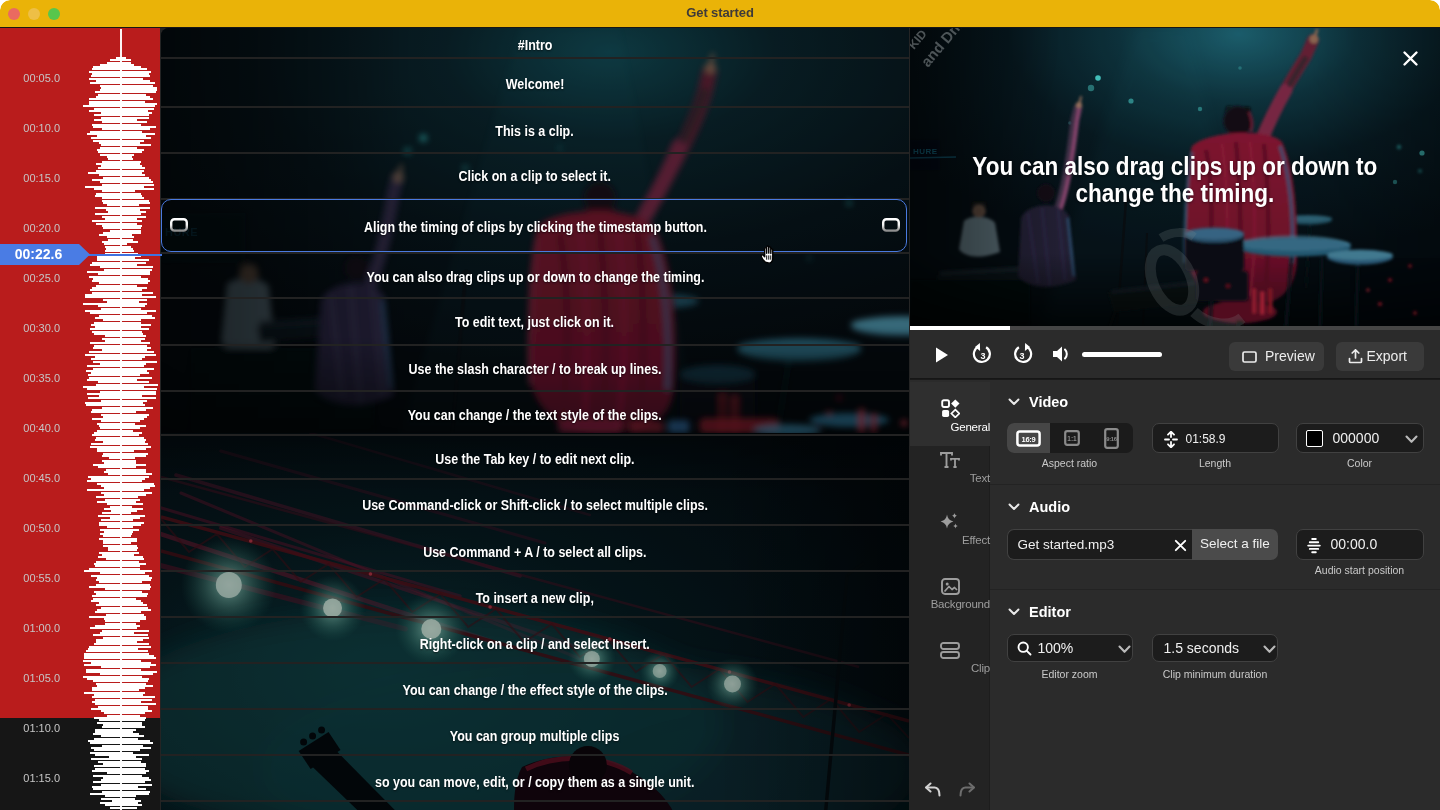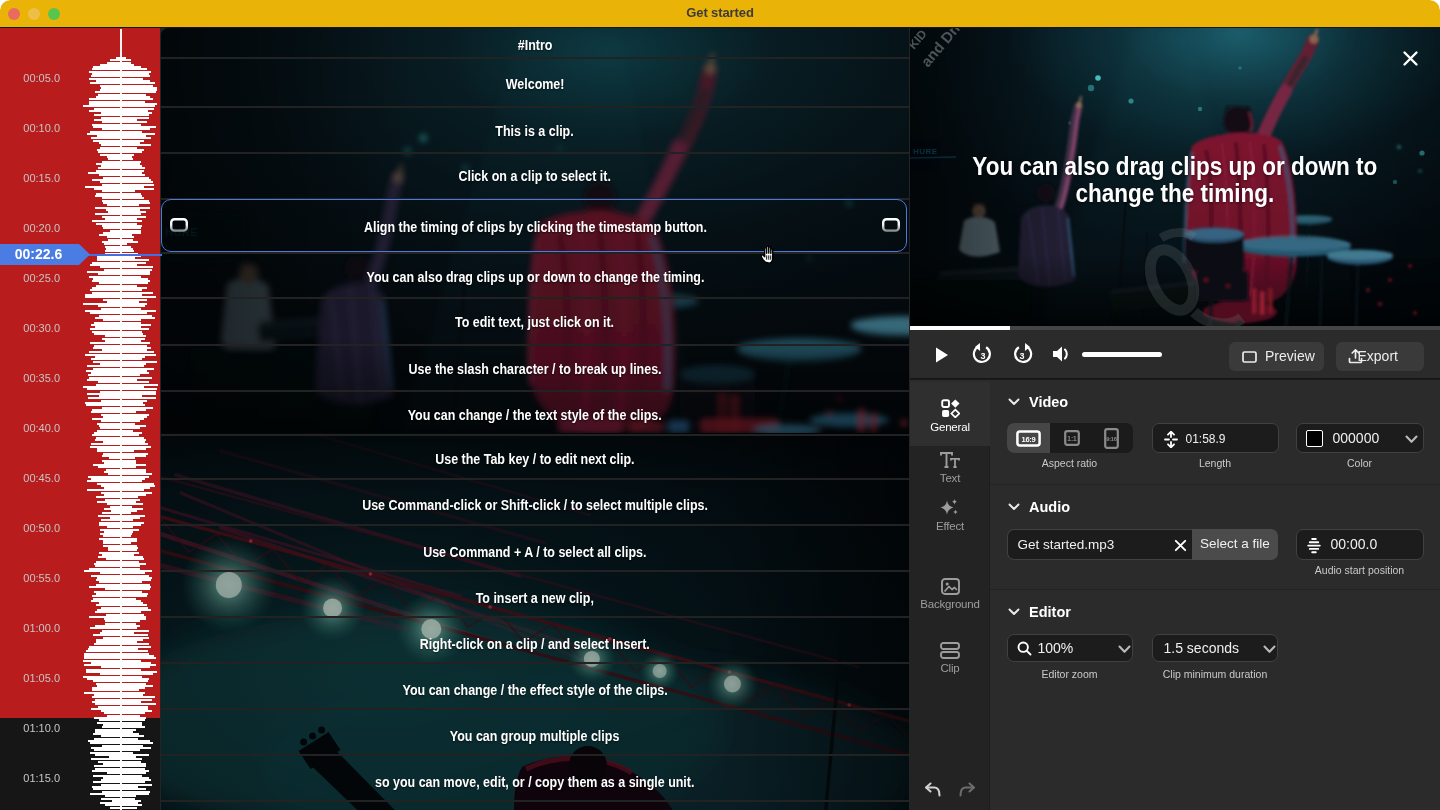--- a/index.html
+++ b/index.html
@@ -25,21 +25,21 @@
 .preview{position:absolute;left:910px;top:1px;width:530px;height:298px;overflow:hidden;background:#0a1216}
 .caption{position:absolute;left:0;top:125px;width:530px;text-align:center;color:#fff;font-weight:bold;font-size:26px;line-height:27px;z-index:3;text-shadow:0 1px 3px rgba(0,0,0,.45)}
 .caption div span{display:inline-block;transform:scale(.866,1);transform-origin:center;white-space:nowrap}
 .closex{position:absolute;left:1402px;top:23px;z-index:4}
 .progress{position:absolute;left:910px;top:299px;width:530px;height:4px;background:#454545}
 .progress i{position:absolute;left:0;top:0;width:100px;height:4px;background:#fff}
 .cbar{position:absolute;left:910px;top:303px;width:530px;height:48px;background:#2b2b2b}
 .btn{position:absolute;top:11.5px;height:29px;background:#3a3a3a;border-radius:6px;color:#ececec;font-size:14px;line-height:29px}
 .settings{position:absolute;left:910px;top:352px;width:530px;height:431px;background:#2b2b2b;border-top:1.5px solid #1a1a1a}
 .sidebar{position:absolute;left:0;top:1.5px;width:80px;height:429.5px;background:#232323;border-right:1px solid #1d1d1d}
-.tab{position:absolute;left:0;width:80px;text-align:center}
+.tab{position:absolute;left:0;width:80px;text-align:right}
 .tab .lbl{font-size:11.5px;color:#9d9d9d;margin-top:3px;letter-spacing:-.2px}
 .tab.active .lbl{color:#fff}
 .tabbg{position:absolute;left:0;top:0;width:80px;height:64px;background:#2f2f2f}
 .field{position:absolute;height:30.5px;background:#1c1c1c;border:1px solid #414141;border-radius:7px;color:#f0f0f0;font-size:13.5px;line-height:29px}
 .flabel{position:absolute;text-align:center;font-size:10.5px;color:#c9c9c9}
 .shead{position:absolute;color:#fff;font-weight:bold;font-size:14.5px}
 .divid{position:absolute;left:80px;width:450px;height:1px;background:#232323}
 svg{display:block}
 .abs{position:absolute}
 </style></head>
@@ -524,21 +524,21 @@
         <svg class="abs" style="left:13px;top:9px" width="15" height="12" viewBox="0 0 15 12">
             <rect x="1" y="1" width="13" height="10" rx="1.5" fill="none" stroke="#ececec" stroke-width="1.7"></rect>
           </svg>
         <span style="margin-left:36px">Preview</span>
       </div>
       <div class="btn" style="left:425.5px;width:88px">
         <svg class="abs" style="left:12px;top:7px" width="15" height="15" viewBox="0 0 15 15">
           <path d="M7.5 1 L7.5 9 M4.2 4 L7.5 0.8 L10.8 4" fill="none" stroke="#ececec" stroke-width="1.7" stroke-linecap="round" stroke-linejoin="round"></path>
           <path d="M1.5 9.5 L1.5 12.5 Q1.5 13.5 2.5 13.5 L12.5 13.5 Q13.5 13.5 13.5 12.5 L13.5 9.5" fill="none" stroke="#ececec" stroke-width="1.7" stroke-linecap="round"></path>
         </svg>
-        <span style="margin-left:22px">Export</span>
+        <span style="margin-left:31px">Export</span>
       </div>
     </div>
 
     <div class="settings">
       <div class="sidebar">
         <div class="tabbg"></div>
         <div class="tab active" style="top:17px">
           <svg style="margin:0 auto" width="19" height="19" viewBox="0 0 19 19">
             <rect x="1.2" y="1.2" width="6.8" height="6.8" rx="1.7" fill="none" stroke="#fff" stroke-width="1.9"></rect>
             <path d="M14.3 0.4 L18.5 4.6 L14.3 8.8 L10.1 4.6 Z" fill="#fff"></path>
@@ -547,21 +547,21 @@
           </svg>
           <div class="lbl">General</div>
         </div>
         <div class="tab" style="top:70px">
           <svg style="margin:0 auto" width="20" height="17" viewBox="0 0 20 17">
             <path d="M1 3.5 L1 1 L12 1 L12 3.5 M6.5 1 L6.5 15 M4.5 15 L8.5 15" fill="none" stroke="#9d9d9d" stroke-width="1.9"></path>
             <path d="M11 8.5 L11 6.8 L19 6.8 L19 8.5 M15 6.8 L15 15 M13.4 15 L16.6 15" fill="none" stroke="#9d9d9d" stroke-width="1.8"></path>
           </svg>
           <div class="lbl">Text</div>
         </div>
-        <div class="tab" style="top:116px">
+        <div class="tab" style="top:130px">
           <svg style="margin:0 auto" width="20" height="19" viewBox="0 0 20 19">
             <path d="M7 2.6 C7.7 6.6 9.6 8.6 13.4 9.6 C9.6 10.6 7.7 12.6 7 16.6 C6.3 12.6 4.4 10.6 0.6 9.6 C4.4 8.6 6.3 6.6 7 2.6 Z" fill="#9d9d9d"></path>
             <path d="M14.5 1 C14.8 2.6 15.6 3.4 17.2 3.7 C15.6 4 14.8 4.9 14.5 6.4 C14.2 4.9 13.4 4 11.8 3.7 C13.4 3.4 14.2 2.6 14.5 1 Z" fill="#9d9d9d"></path>
             <path d="M15.5 11.5 C15.8 13 16.5 13.8 18 14 C16.5 14.3 15.8 15 15.5 16.5 C15.2 15 14.5 14.3 13 14 C14.5 13.8 15.2 13 15.5 11.5 Z" fill="#9d9d9d"></path>
           </svg>
           <div class="lbl">Effect</div>
         </div>
         <div class="tab" style="top:196px">
           <svg style="margin:0 auto" width="19" height="17" viewBox="0 0 19 17">
             <rect x="1" y="1" width="17" height="15" rx="3" fill="none" stroke="#9d9d9d" stroke-width="1.9"></rect>

